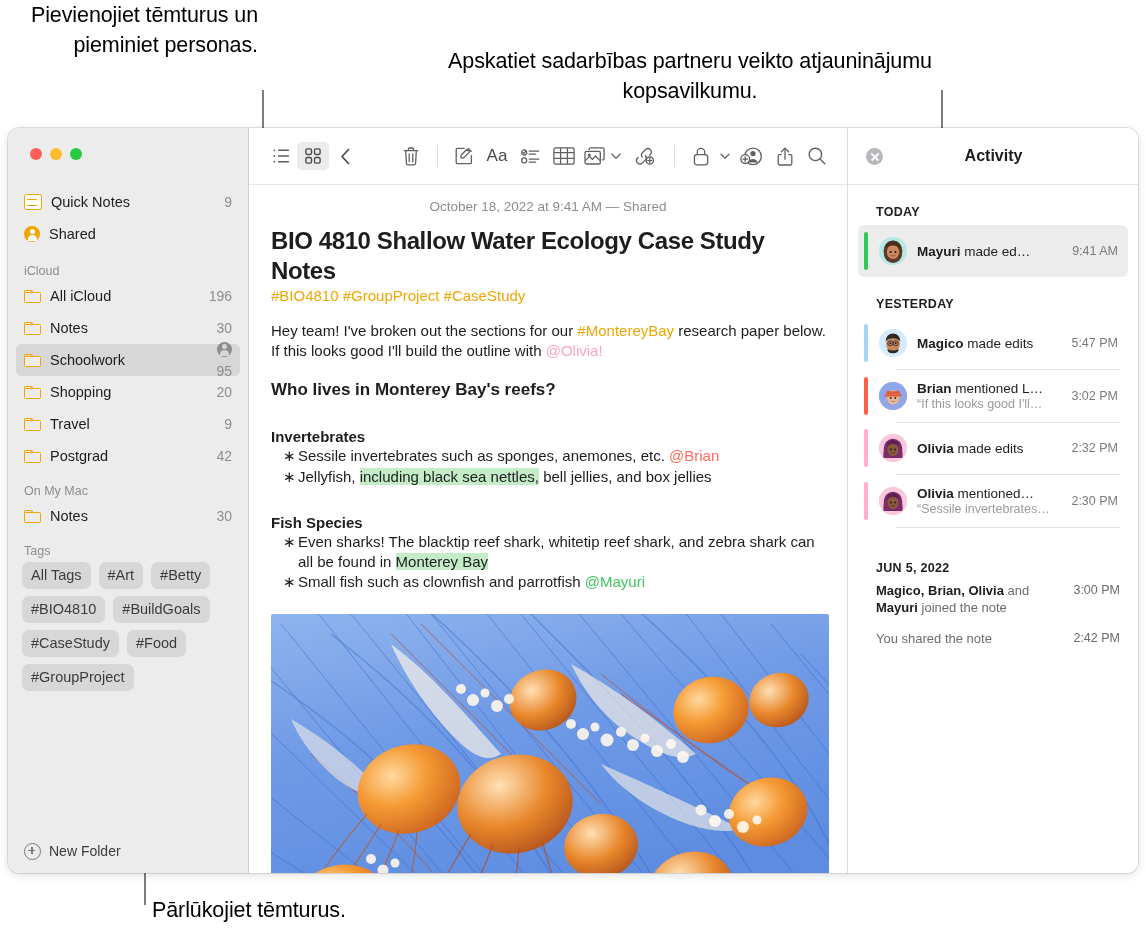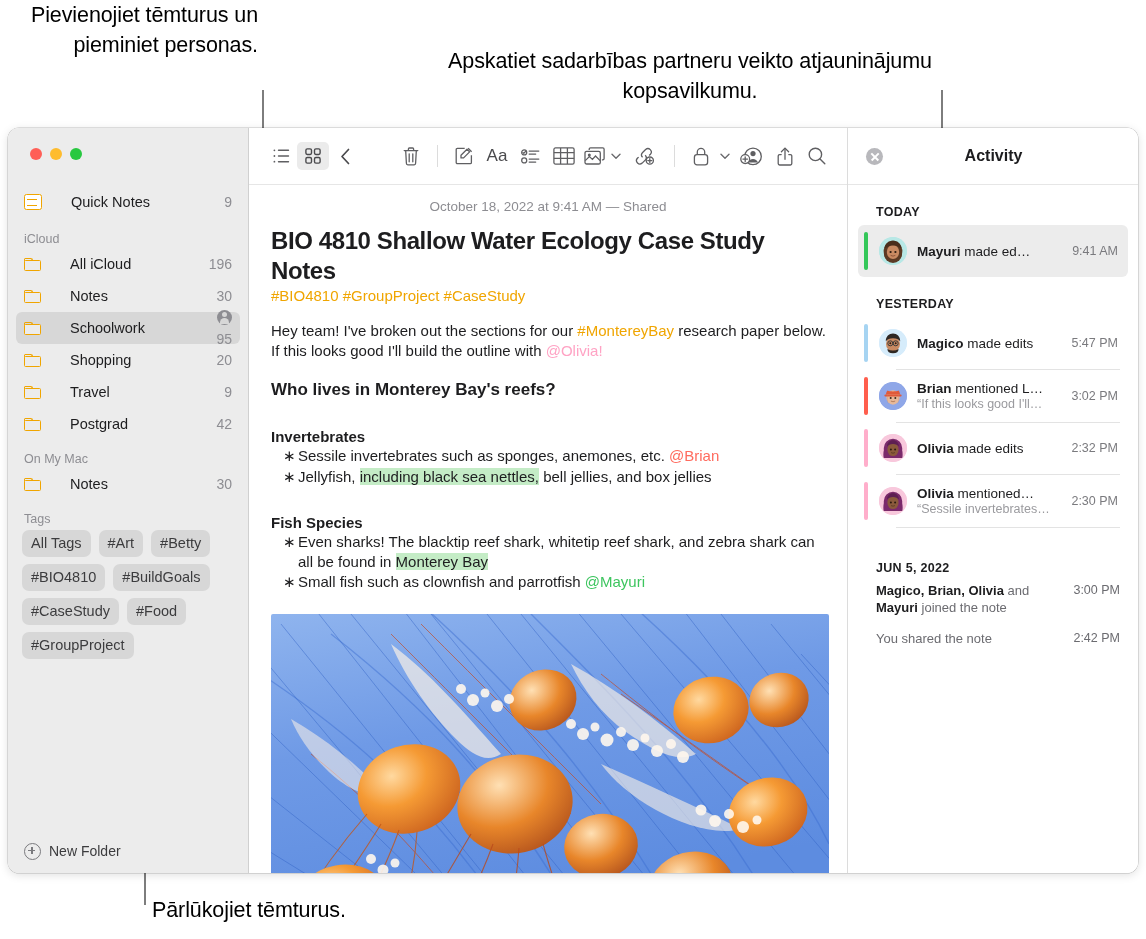--- a/index.html
+++ b/index.html
@@ -53,21 +53,20 @@
   #side-scroll{ position:absolute; left:0; top:58px; right:0; bottom:46px; }
 
   .side-row{
     display:flex;align-items:center;
     height:32px;
     margin:0 8px;
     padding:0 8px;
     border-radius:6px;
     font-size:14.5px;
     color:#1d1d1f;
-    gap:20px;
   }
   .side-row.selected{ background:#d7d7d7; }
   .side-row .label{ flex:1; margin-left:9px; white-space:nowrap; }
   .side-row .count{ color:#8d8d92; font-size:14px; }
   .side-row .pcount{ display:flex;align-items:center;gap:6px;flex-direction:column; }
 
   .group-hdr{
     font-size:12.5px; color:#8d8d92;
     margin:12px 0 2px 16px;
   }
@@ -228,20 +227,25 @@
     </div>
 
     <div id="side-scroll">
 
       <div class="side-row">
         <span class="qn-ico"></span>
         <span class="label">Quick Notes</span>
         <span class="count">9</span>
       </div>
 
+      <div class="side-row">
+        <span class="shared-ico"></span>
+        <span class="label">Shared</span>
+        <span class="count"></span>
+      </div>
 
       <div class="group-hdr first">iCloud</div>
 
       <div class="side-row">
         <span class="folder-ico"></span>
         <span class="label">All iCloud</span>
         <span class="count">196</span>
       </div>
       <div class="side-row">
         <span class="folder-ico"></span>

